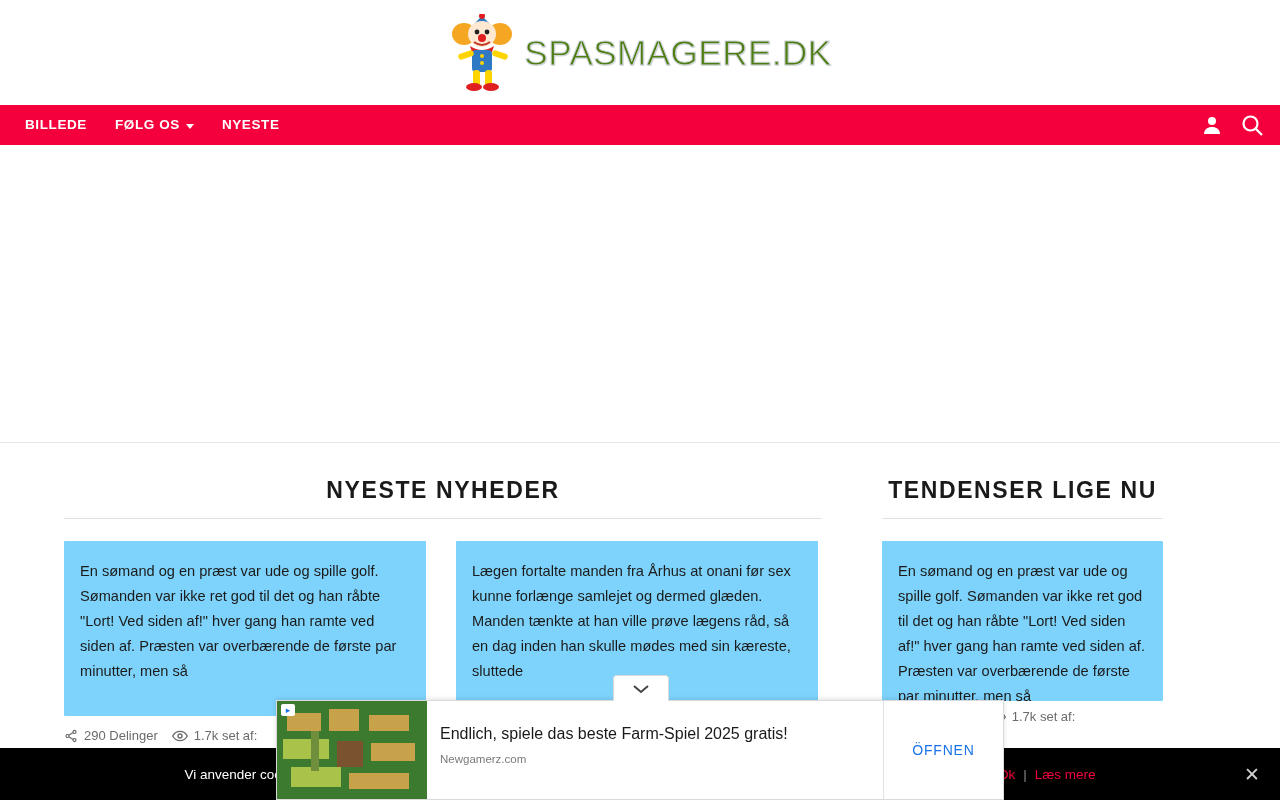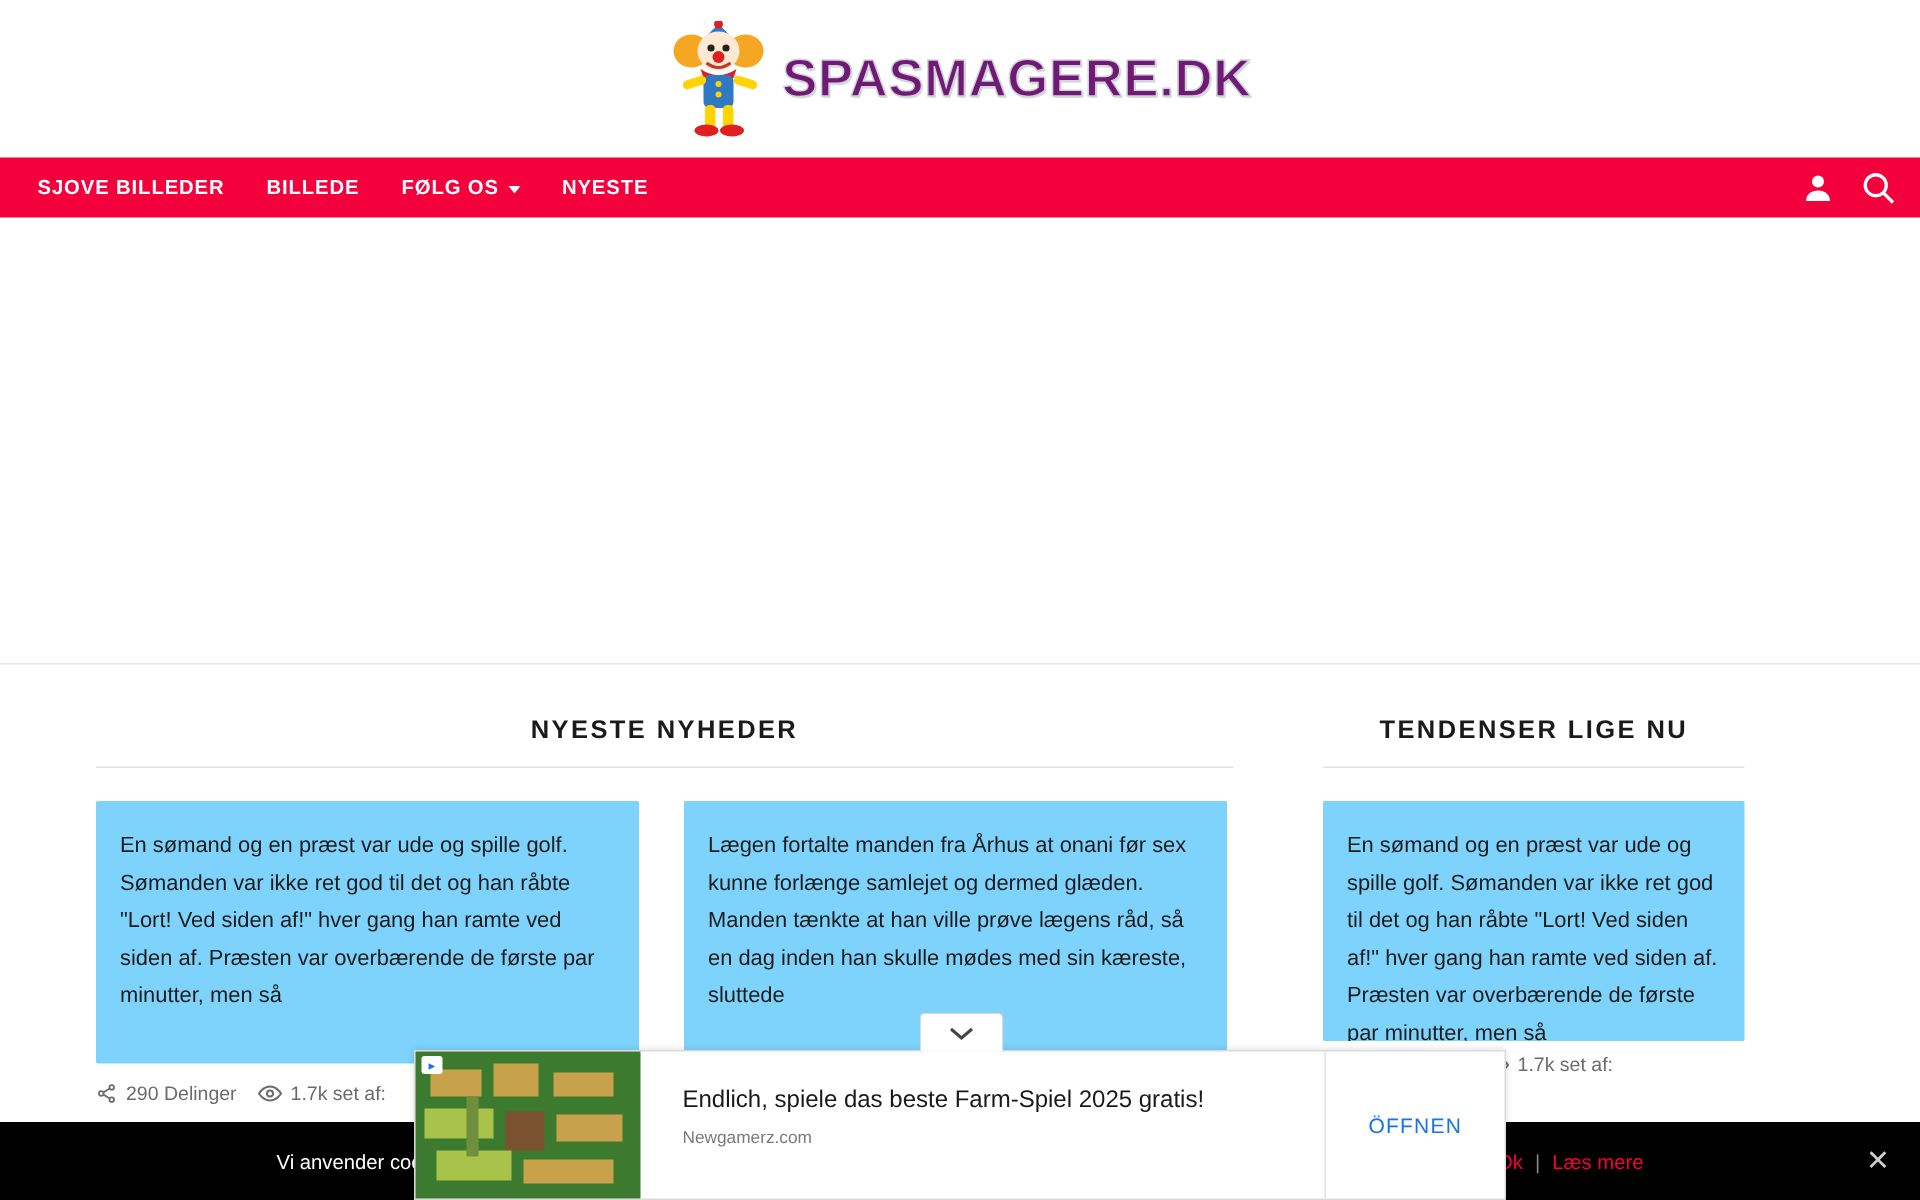--- a/index.html
+++ b/index.html
@@ -16,22 +16,22 @@
     height: 105px;
     display: flex;
     align-items: center;
     justify-content: center;
     background: #fff;
   }
   .logo-wrap { display: flex; align-items: center; gap: 6px; }
   .logo-mark { width: 70px; height: 78px; position: relative; }
   .logo-text {
     font-size: 35px;
-    font-weight: bold;
-    color: #701a75;
+    font-weight: normal;
+    color: #4d7c0f;
     letter-spacing: 0.5px;
     -webkit-text-stroke: 1px #cfd4d8;
     text-shadow: 1px 1px 0 #d8dce0;
     font-family: "Liberation Sans", sans-serif;
   }
 
   
   .navbar {
     height: 40px;
     background: #f4003c;
@@ -85,21 +85,21 @@
   .content {
     display: flex;
     padding: 0 64px;
     gap: 60px;
   }
   .col-main { width: 758px; }
   .col-side { width: 281px; }
 
   .section-title {
     text-align: center;
-    font-size: 17px;
+    font-size: 23px;
     font-weight: bold;
     letter-spacing: 1.6px;
     color: #1a1a1a;
     padding: 34px 0 14px 0;
   }
   .rule { height: 1px; background: #e2e2e2; }
 
   .cards { display: flex; gap: 30px; padding-top: 22px; }
   .card { width: 362px; }
   .card-img {
@@ -204,21 +204,21 @@
     left: 4px; top: 3px;
     width: 14px; height: 12px;
     background: #ffffff;
     border-radius: 2px;
     display: flex; align-items: center; justify-content: center;
     font-size: 9px; color: #1a73e8;
     z-index: 3;
   }
   .ad-body {
     flex: 1;
-    padding: 22px 18px 0 28px;
+    padding: 22px 18px 0 13px;
   }
   .ad-headline {
     font-size: 16px;
     color: #1a1a1a;
     line-height: 22px;
   }
   .ad-source {
     font-size: 11.5px;
     color: #7a7a7a;
     padding-top: 8px;
@@ -273,23 +273,20 @@
           <ellipse cx="26" cy="73" rx="8" ry="4" fill="#e02020"></ellipse>
           <ellipse cx="43" cy="73" rx="8" ry="4" fill="#e02020"></ellipse>
         </svg>
       </div>
       <div class="logo-text">SPASMAGERE.DK</div>
     </div>
   </header>
 
   <nav class="navbar">
     <div class="nav-items">
-      <div class="nav-item">
-        <span>SJOVE BILLEDER</span>
-      </div>
       <div class="nav-item">
         <span>BILLEDE</span>
       </div>
       <div class="nav-item">
         <span>FØLG OS</span>
         <span class="caret"></span>
       </div>
       <div class="nav-item">
         <span>NYESTE</span>
       </div>

